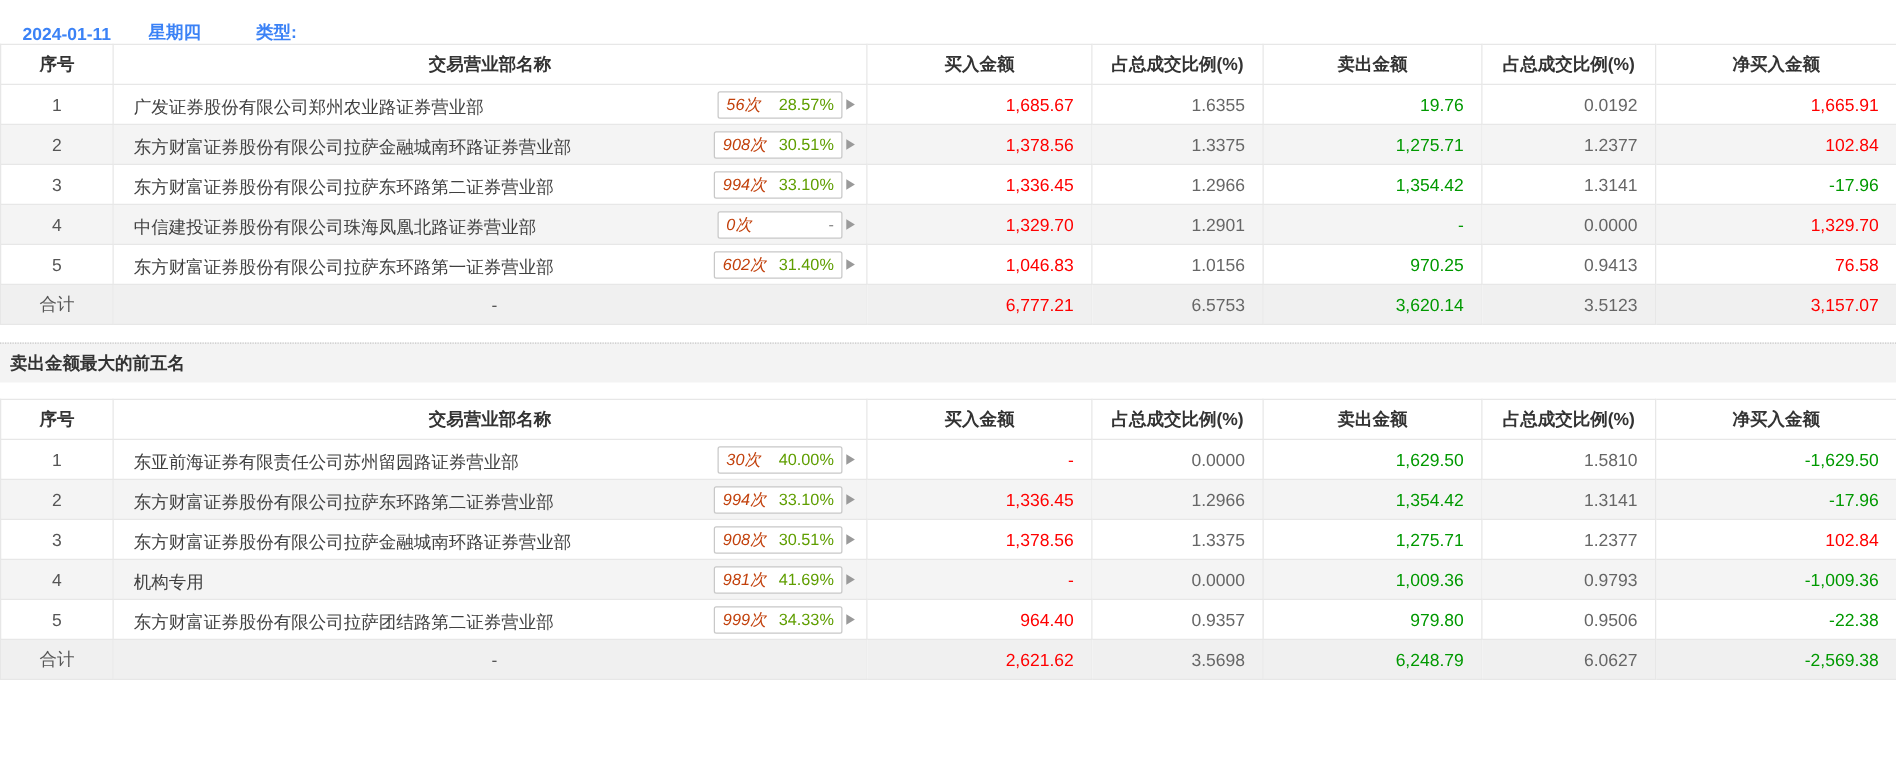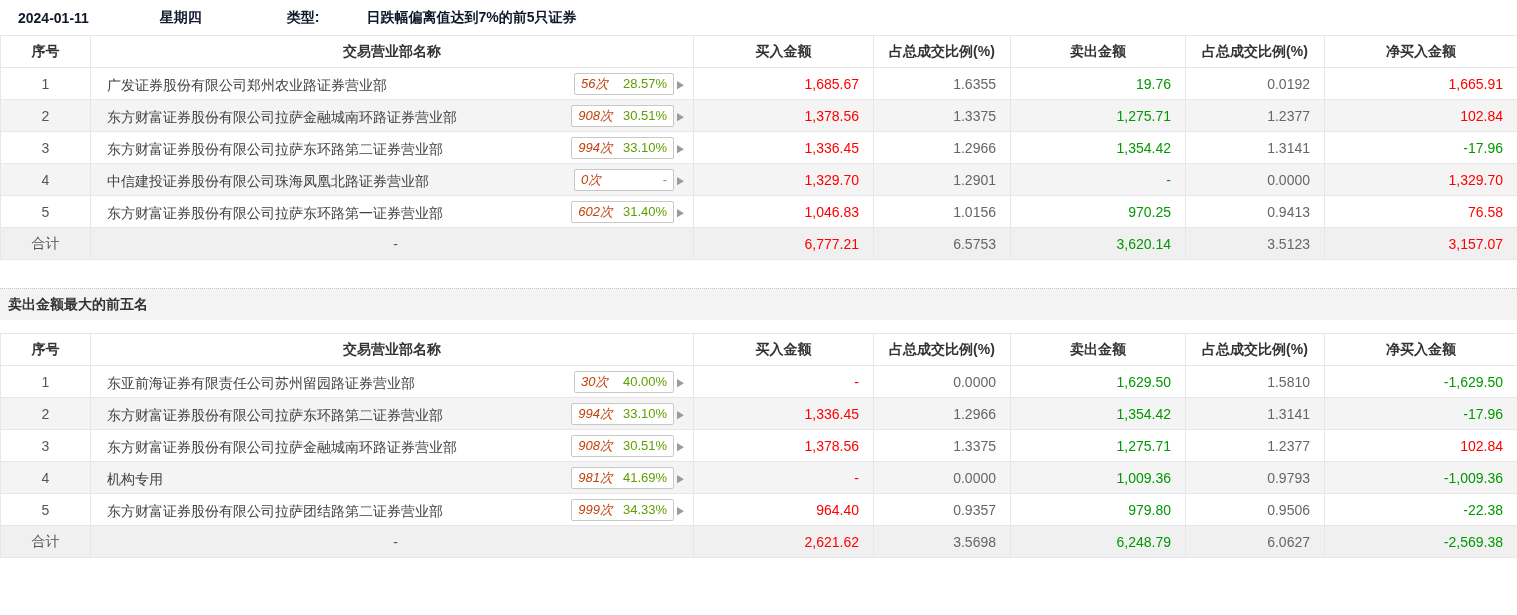--- a/index.html
+++ b/index.html
@@ -1,28 +1,28 @@
 <!DOCTYPE html>
 <html style="--red: #ff0000; --green: #009900; --badge-green: #5f9e00; --gray: #666666;"><head>
 <meta charset="utf-8">
 <style>
   * { margin:0; padding:0; box-sizing:border-box; }
   html,body { width:1517px; height:615px; overflow:hidden; background:#fff;
     font-family:"Liberation Sans","DejaVu Sans",sans-serif; }
 
-  .topbar { height:35px; display:flex; align-items:center; padding-left:18px;
-    font-size:14px; font-weight:bold; color:#0f172a; background:#fff;gap:41px; }
+  .topbar { height:35px; display:flex; align-items:flex-end; padding-left:18px;
+    font-size:14px; font-weight:bold; color:#3b82f6; background:#fff; }
   .topbar .sp1 { margin-left:30px; }
   .topbar .sp2 { margin-left:44px; }
   .topbar .type-value { margin-left:6px; }
 
   .section-bar { height:32px; background:#f3f3f3; border-top:1px dotted #c6c6c6;
     display:flex; align-items:center; padding-left:8px; margin-bottom:13px; }
   .section-title { font-size:14px; font-weight:bold; color:#333; }
-  .section + .section { margin-top:28px; }
+  .section + .section { margin-top:14px; }
 
   table.lhb { width:1517px; border-collapse:collapse; table-layout:fixed;
     border:1px solid #d8d8d8; }
   table.lhb th, table.lhb td { border:1px solid #e7e7e7; height:32px;
     font-size:14px; overflow:hidden; white-space:nowrap; }
   table.lhb th { font-weight:bold; color:#333; text-align:center; background:#fff; }
   tr.alt td { background:#f4f4f4; }
   tr.total td { background:#f0f0f0; }
 
   .c-seq { text-align:center; color:#555; }
@@ -45,21 +45,20 @@
   .arrow { color:#9a9a9a; font-size:9px; margin-left:3px; transform:scaleY(1.2); }
 </style>
 </head>
 <body>
 
 <div class="page">
   <header class="topbar">
     <span>2024-01-11</span>
     <span class="sp1">星期四</span>
     <span class="sp2">类型:</span>
-    <span class="type-value">日跌幅偏离值达到7%的前5只证券</span>
   </header>
   <div id="sections">
       <div class="section">
         <table class="lhb">
           <colgroup>
             <col style="width: 90px;">
             <col style="width: 603px;">
             <col style="width: 180px;">
             <col style="width: 137px;">
             <col style="width: 175px;">

